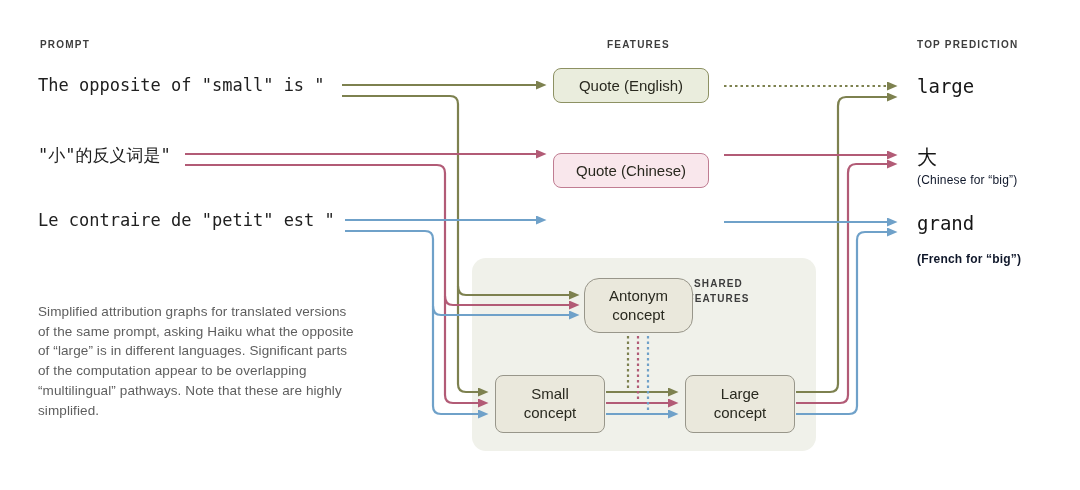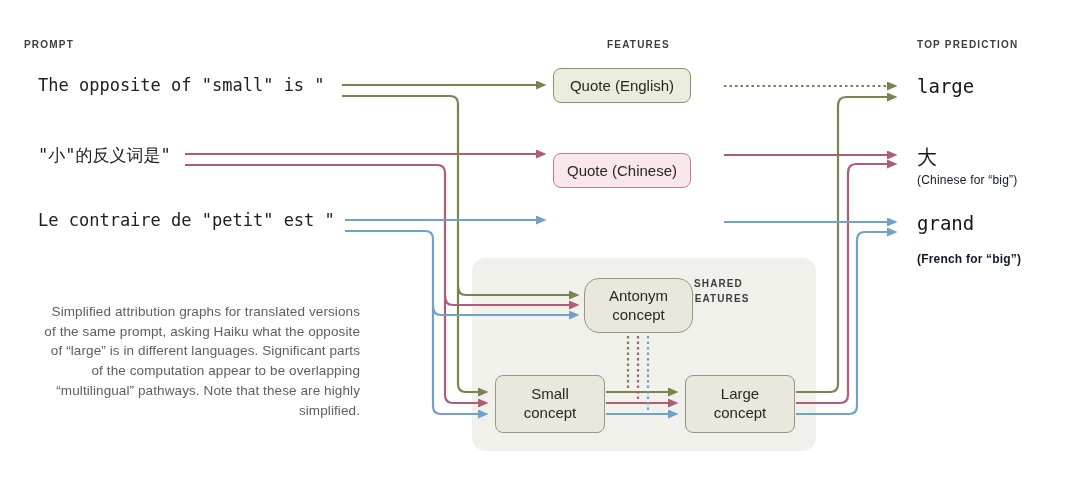--- a/index.html
+++ b/index.html
@@ -10,34 +10,34 @@
   .col-header{font-size:10px;font-weight:700;letter-spacing:1.2px;color:#3d3d3d;
               font-family:"Liberation Sans",sans-serif;}
 
   .prompt-text{font-family:"DejaVu Sans Mono",monospace;font-size:17px;color:#202020;white-space:pre;}
 
   .pred-main{font-family:"DejaVu Sans Mono","DejaVu Sans",monospace;font-size:19px;color:#161616;}
   .pred-note{font-size:12px;color:#0f172a;letter-spacing:0.2px;}
 
   .shared-bg{left:472px;top:258px;width:344px;height:193px;background:#f0f1ea;border-radius:14px;}
 
-  .qbox{width:138px;height:35px;border-radius:8px;display:flex;align-items:center;justify-content:center;
+  .qbox{width:156px;height:35px;border-radius:8px;display:flex;align-items:center;justify-content:center;
         font-size:15px;color:#29291f;box-sizing:border-box;}
   .qbox.en{background:#eaeddd;border:1.5px solid #8d9163;}
   .qbox.cn{background:#f9e7ec;border:1.5px solid #c07d92;}
   .qbox.fr{background:#e2ecf7;border:1.5px solid #97bcdb;}
 
   .concept{background:#eae8dc;border:1.5px solid #98968a;border-radius:8px;box-sizing:border-box;
            display:flex;flex-direction:column;align-items:center;justify-content:center;
            font-size:15px;line-height:1.25;color:#29291f;text-align:center;}
 
   .shared-label{font-size:10px;font-weight:700;letter-spacing:1.1px;color:#3d3d3d;
                 text-align:center;line-height:14.5px;}
 
-  .caption{font-size:13.5px;color:#5e5e5e;line-height:1.46;letter-spacing:0.1px;text-align:right;}
+  .caption{font-size:13.5px;color:#5e5e5e;line-height:1.46;letter-spacing:0.1px;}
 
   svg{position:absolute;left:0;top:0;}
   .ln{fill:none;stroke-width:2.2px;}
   .ln.en{stroke:#7d814f;}
   .ln.cn{stroke:#b25b76;}
   .ln.fr{stroke:#6fa1c9;}
   .dotted{stroke-dasharray:2.5 3;}
 </style>
 </head>
 <body>
@@ -83,21 +83,21 @@
       <path class="ln fr" d="M345,220 H537" marker-end="url(#ah-fr)"></path>
       <path class="ln fr" d="M724,222 H888" marker-end="url(#ah-fr)"></path>
       <path class="ln fr" d="M345,231 H425 Q433,231 433,239 V406 Q433,414 441,414 H479" marker-end="url(#ah-fr)"></path>
       <path class="ln fr" d="M433,306 Q433,315 441,315 H570" marker-end="url(#ah-fr)"></path>
       <path class="ln fr" d="M606,414 H669" marker-end="url(#ah-fr)"></path>
       <path class="ln fr" d="M796,414 H849 Q857,414 857,406 V240 Q857,232 865,232 H888" marker-end="url(#ah-fr)"></path>
       <path class="ln fr dotted" d="M648,336 V411"></path>
     </g>
   </svg>
 
-  <div class="abs col-header" style="left:24px;top:39px;">PROMPT</div>
+  <div class="abs col-header" style="left:40px;top:39px;">PROMPT</div>
   <div class="abs col-header" style="left:607px;top:39px;">FEATURES</div>
   <div class="abs col-header" style="left:917px;top:39px;">TOP PREDICTION</div>
 
   <div class="abs prompt-text" style="left:38px;top:75px;">The opposite of "small" is "</div>
   <div class="abs prompt-text" style="left:38px;top:144px;">"小"的反义词是"</div>
   <div class="abs prompt-text" style="left:38px;top:210px;">Le contraire de "petit" est "</div>
 
   <div class="abs qbox en" style="left:553px;top:68px;">
     <span>Quote (English)</span>
   </div>

